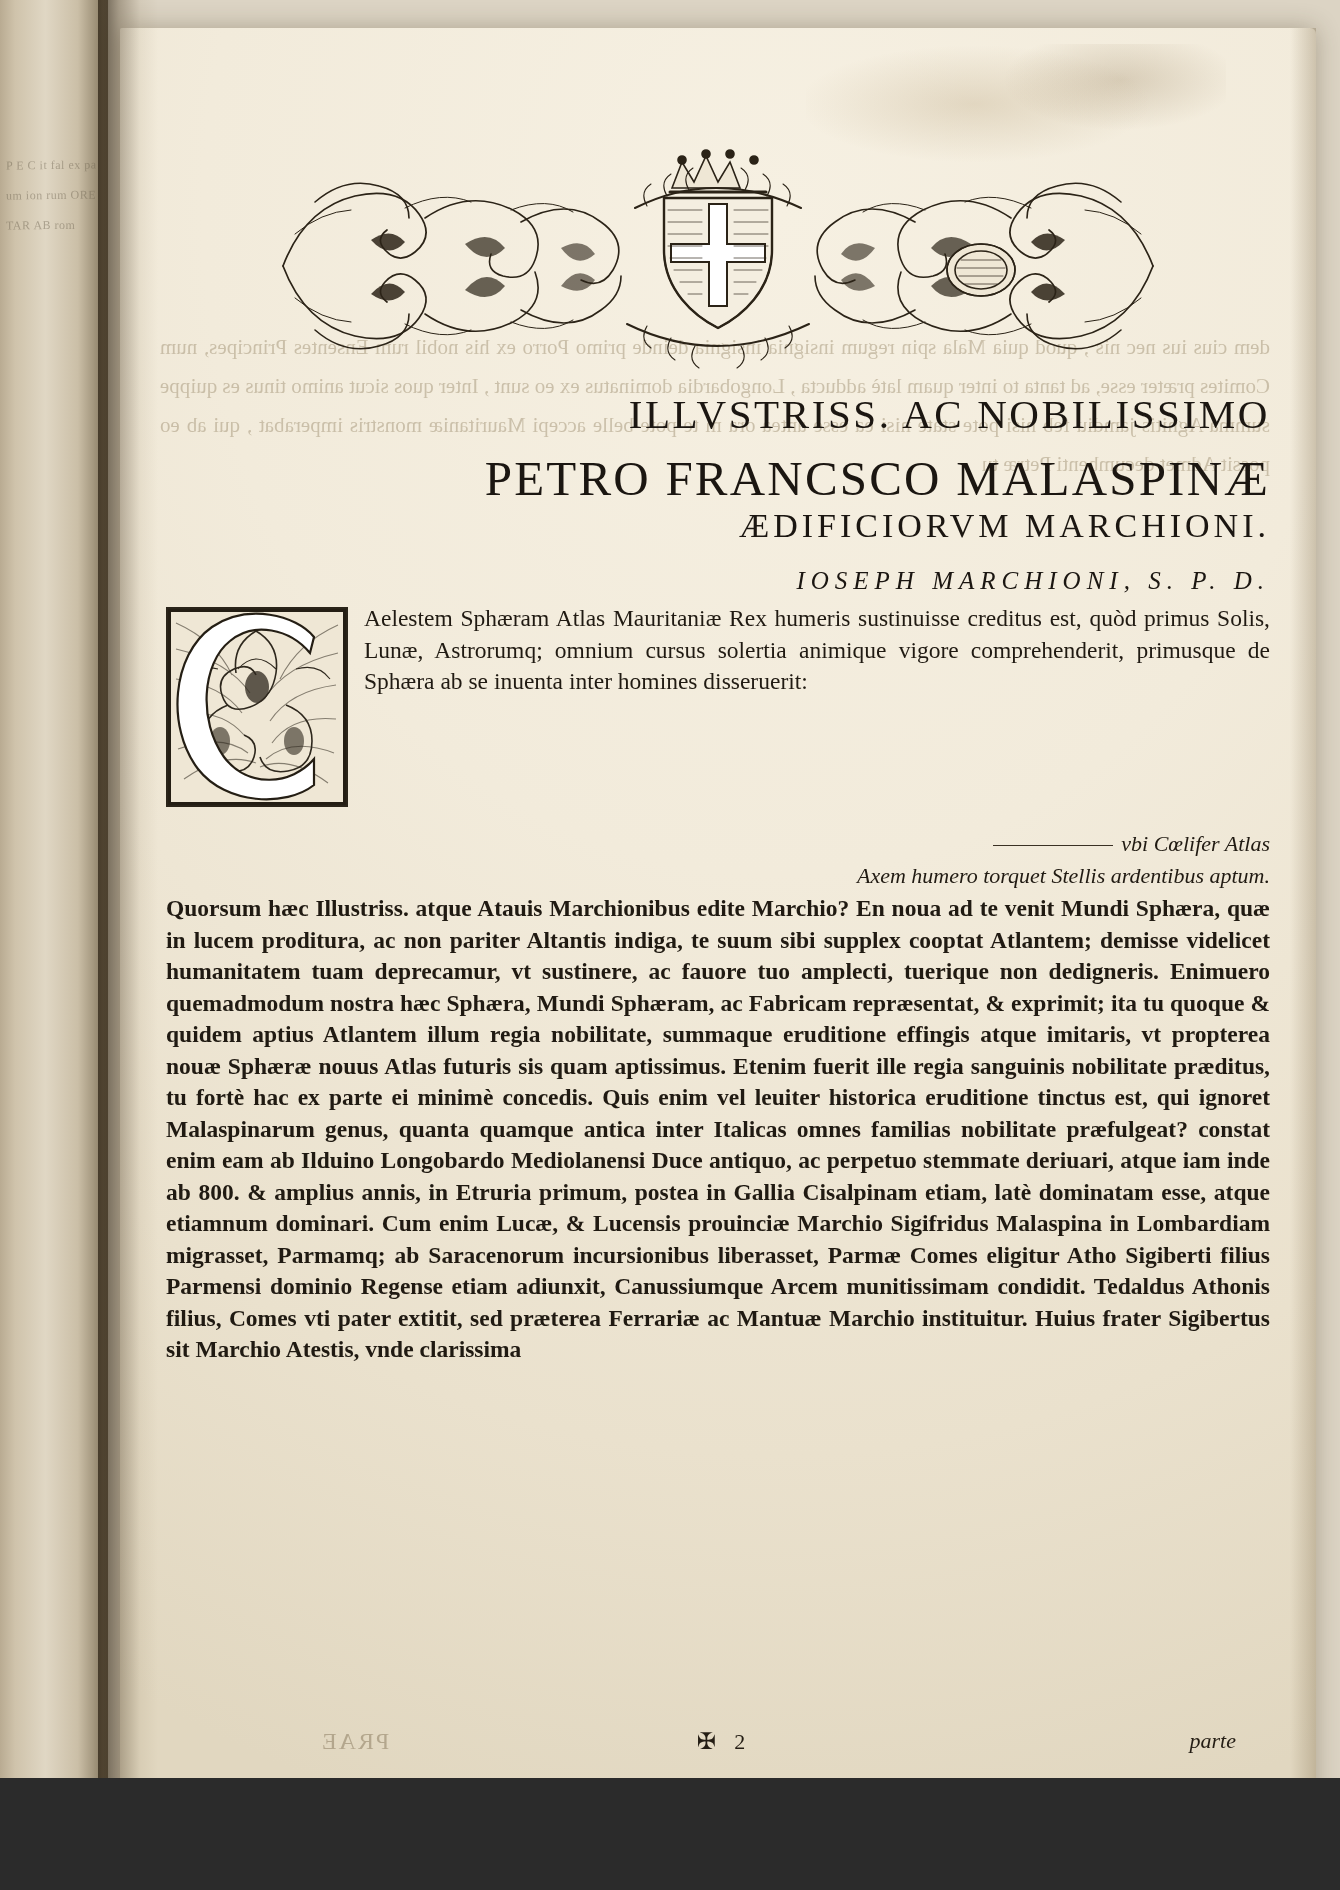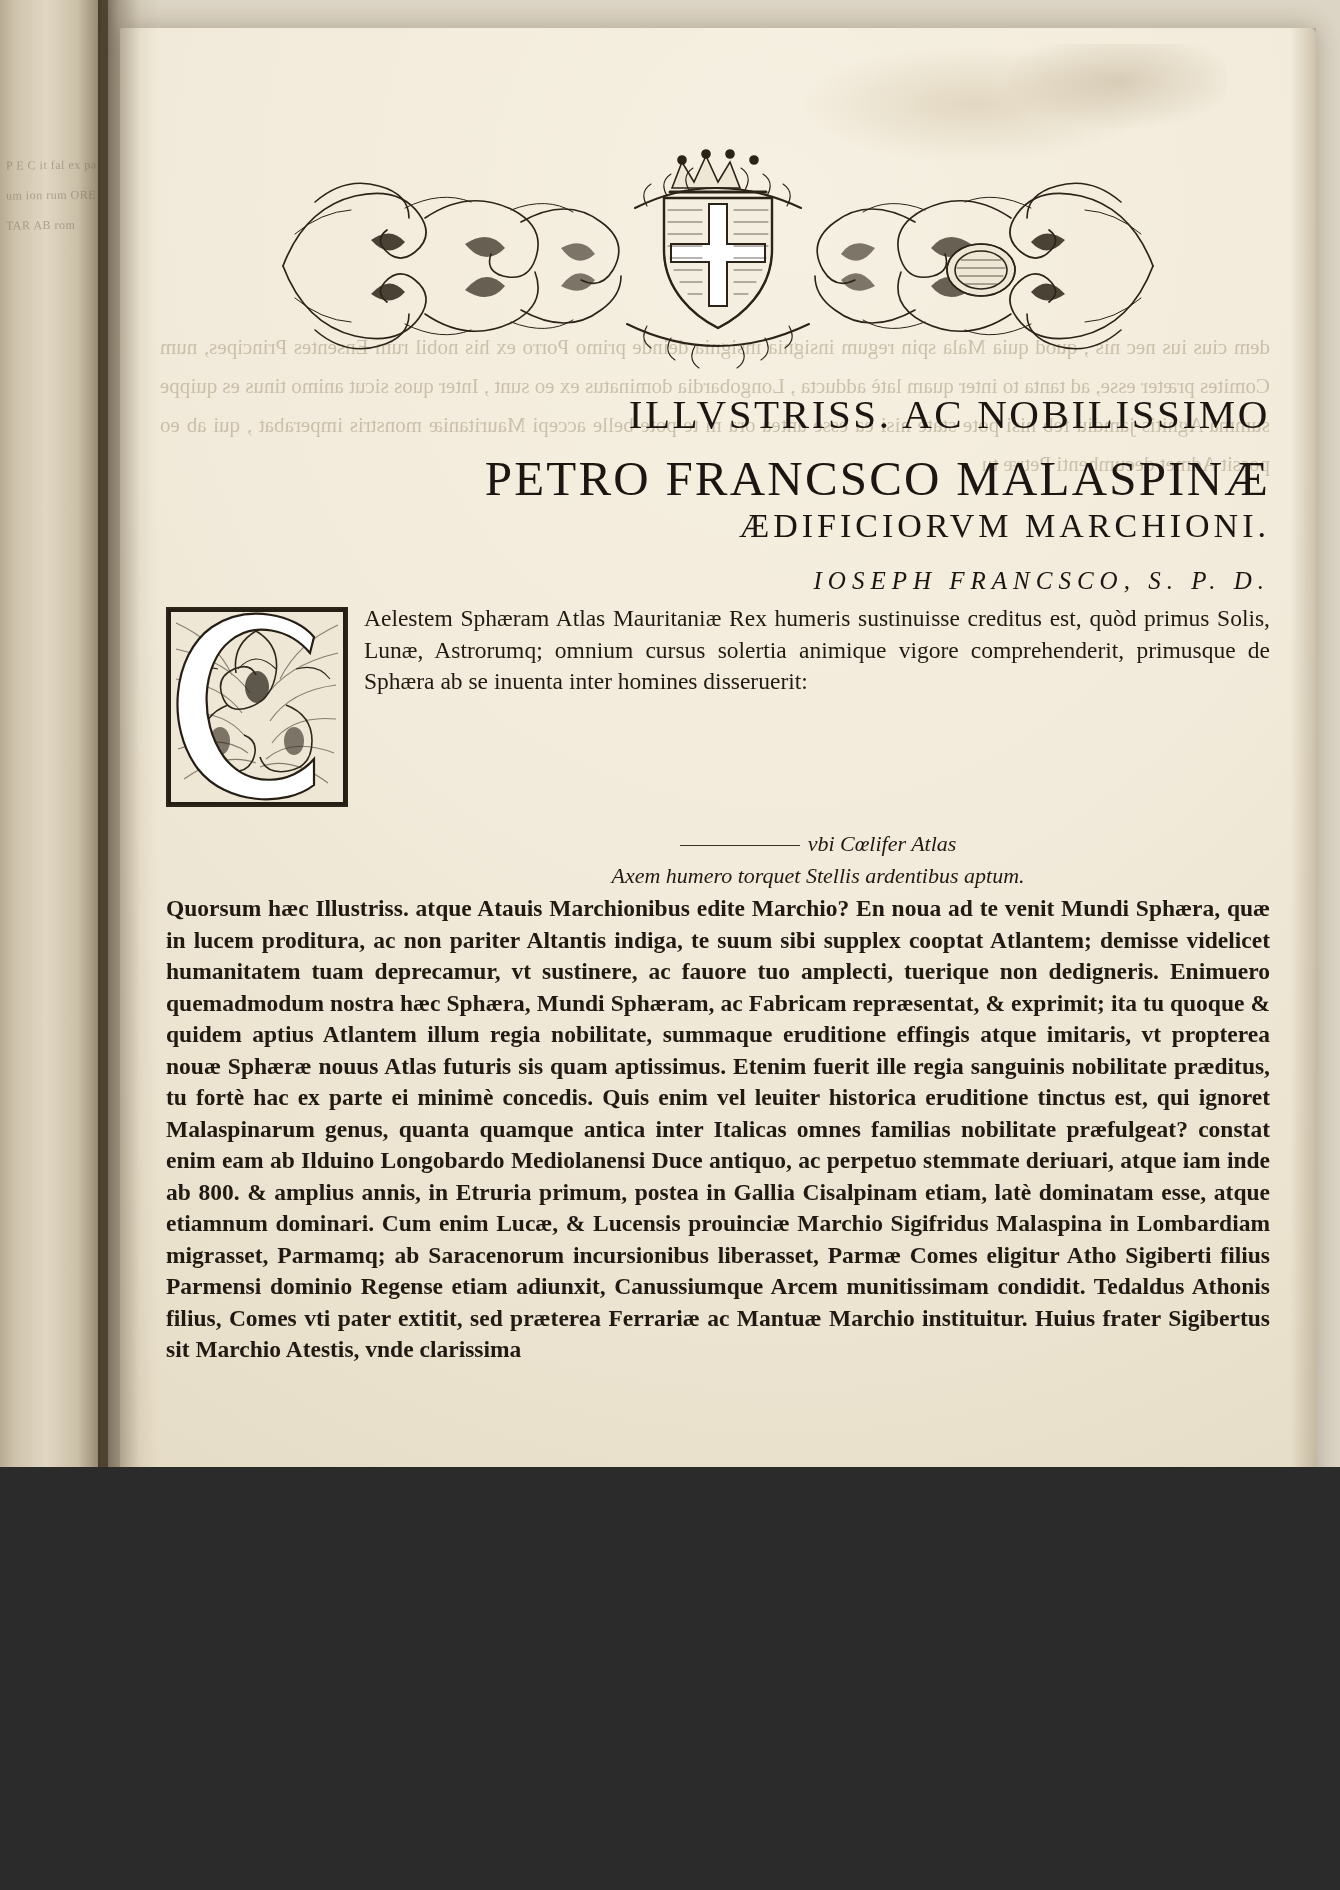--- a/index.html
+++ b/index.html
@@ -3,21 +3,21 @@
 <meta charset="utf-8">
 <style>
   html, body {
     margin: 0;
     padding: 0;
     background: #2b2b2b;
   }
   #page {
     position: relative;
     width: 1340px;
-    height: 1467px;
+    height: 1778px;
     overflow: hidden;
     background: #efe9dc;
     font-family: "Liberation Serif", serif;
   }
 
   
   .backdrop {
     position: absolute;
     inset: 0;
     background: #dcd4c4;
@@ -151,21 +151,21 @@
     height: 196px;
     margin: 4px 16px 0 0;
     border: 2px solid #2a2419;
     background: #efe7d5;
     position: relative;
     overflow: hidden;
   }
   .dropcap svg { width: 100%; height: 100%; display:block; }
 
   .verse {
-    text-align: center;
+    text-align: right;
     font-style: italic;
     font-size: 22px;
     line-height: 30px;
     margin: 2px 0 2px 200px;
   }
   .verse .rule {
     display:inline-block;
     width: 120px;
     border-top: 1px solid #3a3124;
     vertical-align: middle;
@@ -298,21 +298,21 @@
               </g>
             </g>
           </g>
         </svg>
       </div>
 
       <div class="title-block">
         <div class="title-line1">ILLVSTRISS. AC NOBILISSIMO</div>
         <div class="title-line2">PETRO FRANCSCO MALASPINÆ</div>
         <div class="title-line3">ÆDIFICIORVM MARCHIONI.</div>
-        <div class="title-author">IOSEPH FRANCSCO, S. P. D.</div>
+        <div class="title-author">IOSEPH MARCHIONI, S. P. D.</div>
       </div>
 
       <div class="body">
 
         <div class="dropcap-wrap">
           <div class="dropcap">
             <svg viewBox="0 0 178 196" xmlns="http://www.w3.org/2000/svg">
               <rect x="0" y="0" width="178" height="196" fill="#efe7d5"></rect>
               <g stroke="#241e14" fill="none" stroke-width="1.1" opacity=".95">
 

